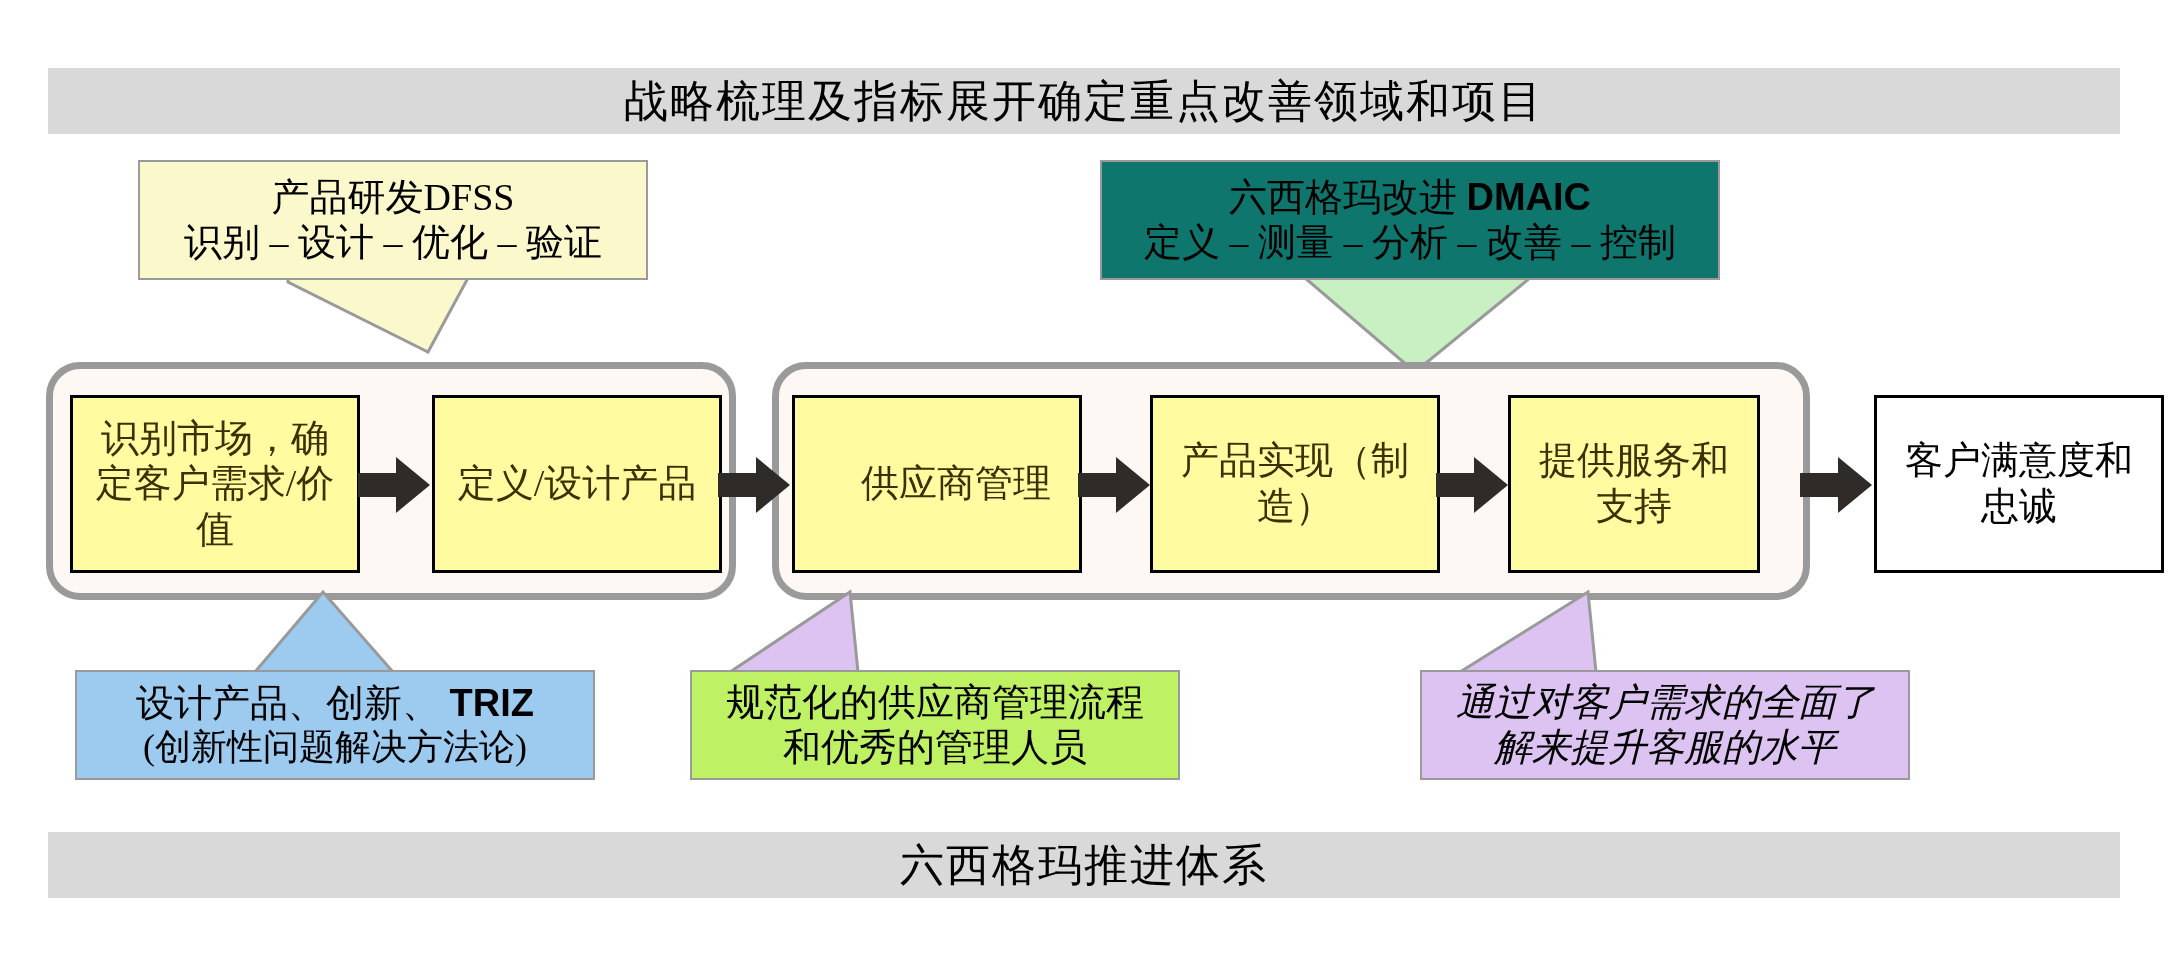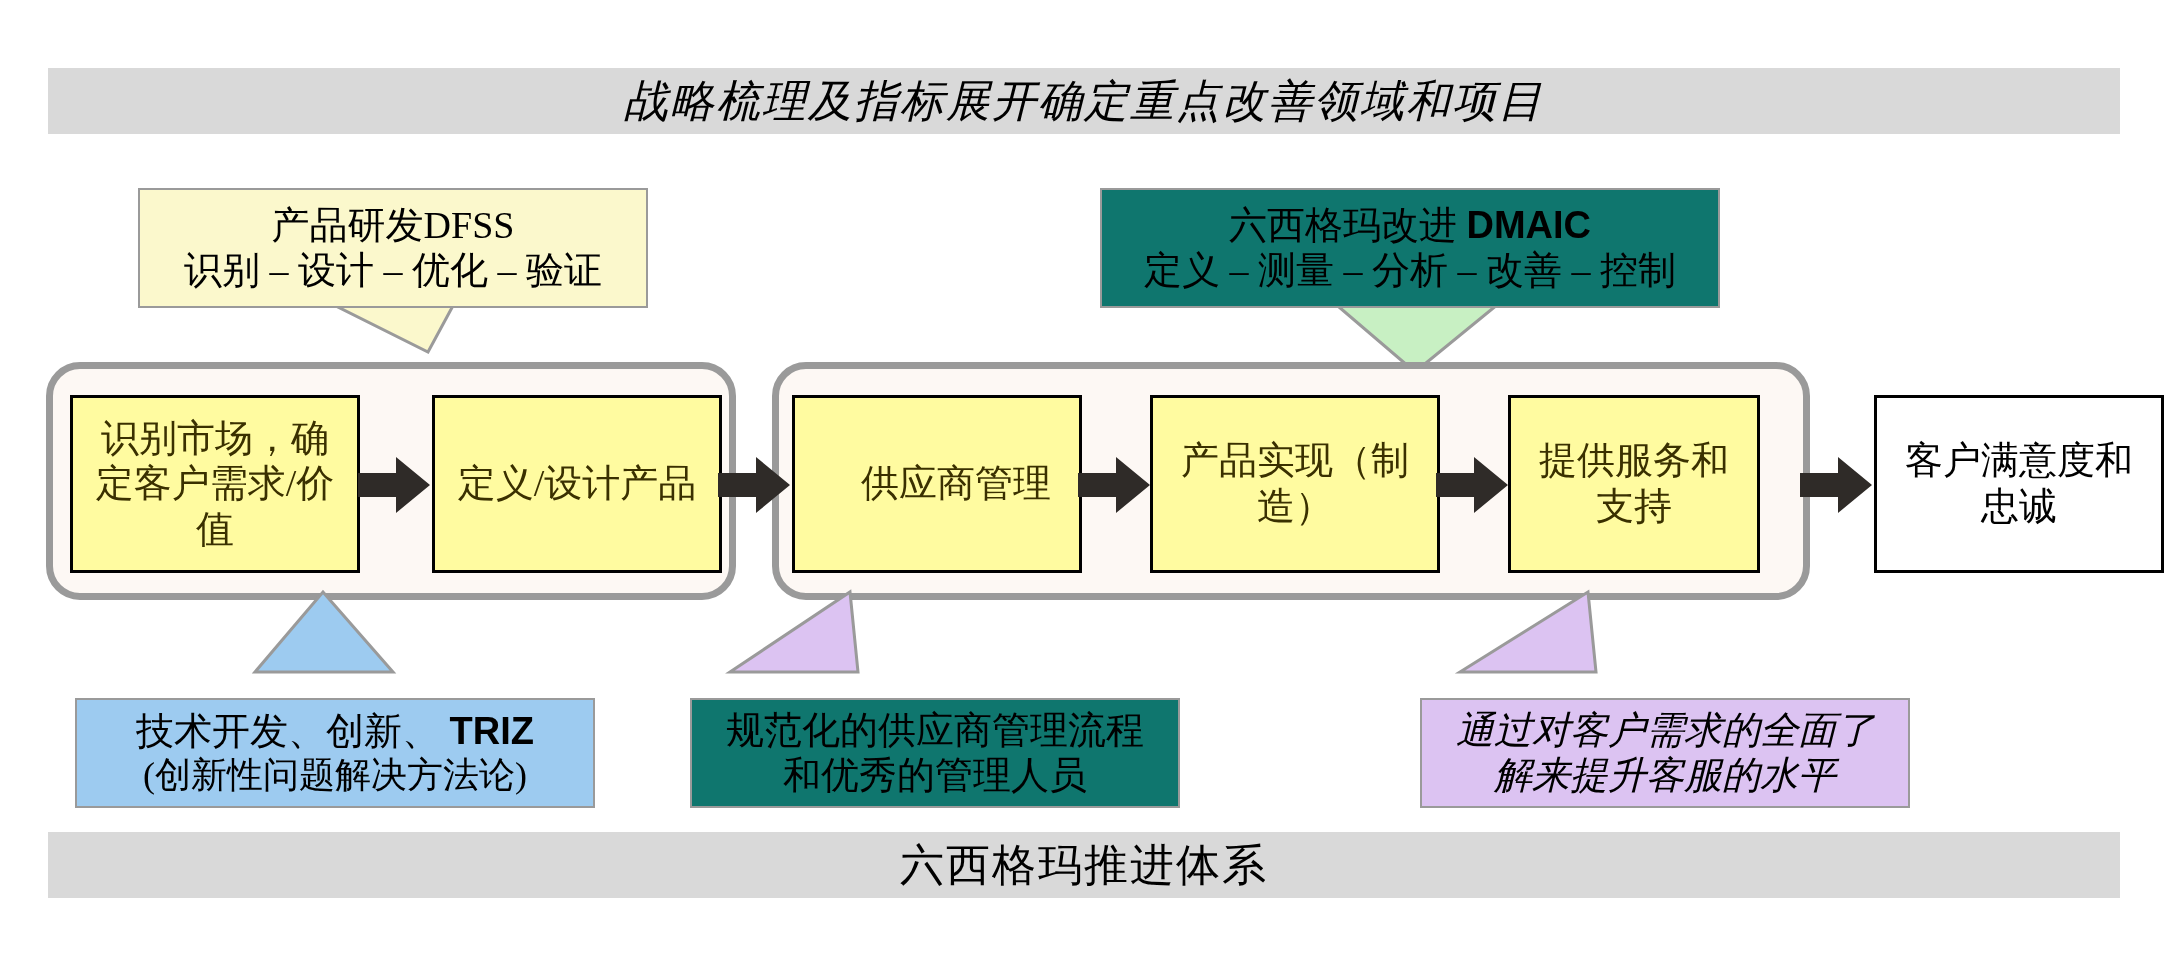--- a/index.html
+++ b/index.html
@@ -8,30 +8,30 @@
     font-family:"Liberation Serif","DejaVu Serif",serif;
   }
   .stage{position:absolute;inset:0;}
 
   
   .banner{
     position:absolute;background:#d9d9d9;
     display:flex;align-items:center;justify-content:center;
     color:#000;font-size:44px;letter-spacing:2px;
   }
-  #top-banner{left:48px;top:68px;width:2072px;height:66px;font-style:italic;}
+  #top-banner{left:48px;top:68px;width:2072px;height:66px;}
   #bottom-banner{left:48px;top:832px;width:2072px;height:66px;}
 
   
   .callout{position:absolute;box-sizing:border-box;}
   .callout .body{
     position:absolute;left:0;top:0;width:100%;
     border:2px solid #9a9a9a;box-sizing:border-box;
     display:flex;flex-direction:column;align-items:center;justify-content:center;
-    text-align:center;line-height:1.18;margin-top:28px;
+    text-align:center;line-height:1.18;
   }
   .callout svg{position:absolute;left:0;overflow:visible;}
   .callout .l1,.callout .l2{display:block;white-space:nowrap;}
 
   
   #callout-dfss{left:138px;top:160px;width:510px;height:210px;}
   #callout-dfss .body{height:120px;background:#fbf8cc;}
   #callout-dfss .l1{font-size:38px;}
   #callout-dfss .l2{font-size:38px;}
   
@@ -41,21 +41,21 @@
   #callout-dmaic .l2{font-size:38px;}
   .bold-seg{font-family:"Liberation Sans","DejaVu Sans",sans-serif;font-weight:bold;}
 
   
   #callout-triz{left:75px;top:590px;width:520px;height:200px;}
   #callout-triz .body{top:80px;height:110px;background:#9dcbf0;}
   #callout-triz .l1{font-size:38px;}
   #callout-triz .l2{font-size:36px;}
   
   #callout-supplier{left:690px;top:590px;width:490px;height:200px;}
-  #callout-supplier .body{top:80px;height:110px;background:#0f766e;}
+  #callout-supplier .body{top:80px;height:110px;background:#bef264;}
   #callout-supplier .l1,#callout-supplier .l2{font-size:38px;}
   
   #callout-service{left:1420px;top:590px;width:490px;height:200px;}
   #callout-service .body{top:80px;height:110px;background:#dcc3f2;}
   #callout-service .l1,#callout-service .l2{font-size:38px;font-style:italic;}
 
   
   .group{
     position:absolute;box-sizing:border-box;
     background:#fdf8f4;border:7px solid #9a9a9a;border-radius:34px;
@@ -155,21 +155,21 @@
     <svg width="72" height="60" viewBox="0 0 72 60">
         <path d="M0 18 L38 18 L38 2 L72 30 L38 58 L38 42 L0 42 Z" fill="#2f2b28"></path>
       </svg>
   </div>
 
   <div class="callout" id="callout-triz">
     <svg width="520" height="200" viewBox="0 0 520 200">
       <path d="M180 82 L248 2 L318 82 Z" fill="#9dcbf0" stroke="#9a9a9a" stroke-width="3"></path>
     </svg>
     <div class="body">
-      <span class="l1"><span>技术开发、创新、 </span><span class="bold-seg">TRIZ</span></span>
+      <span class="l1"><span>设计产品、创新、 </span><span class="bold-seg">TRIZ</span></span>
       <span class="l2">(创新性问题解决方法论)</span>
     </div>
   </div>
 
   <div class="callout" id="callout-supplier">
     <svg width="490" height="200" viewBox="0 0 490 200">
       <path d="M40 82 L160 2 L168 82 Z" fill="#dcc3f2" stroke="#9a9a9a" stroke-width="3"></path>
     </svg>
     <div class="body">
       <span class="l1">规范化的供应商管理流程</span>

